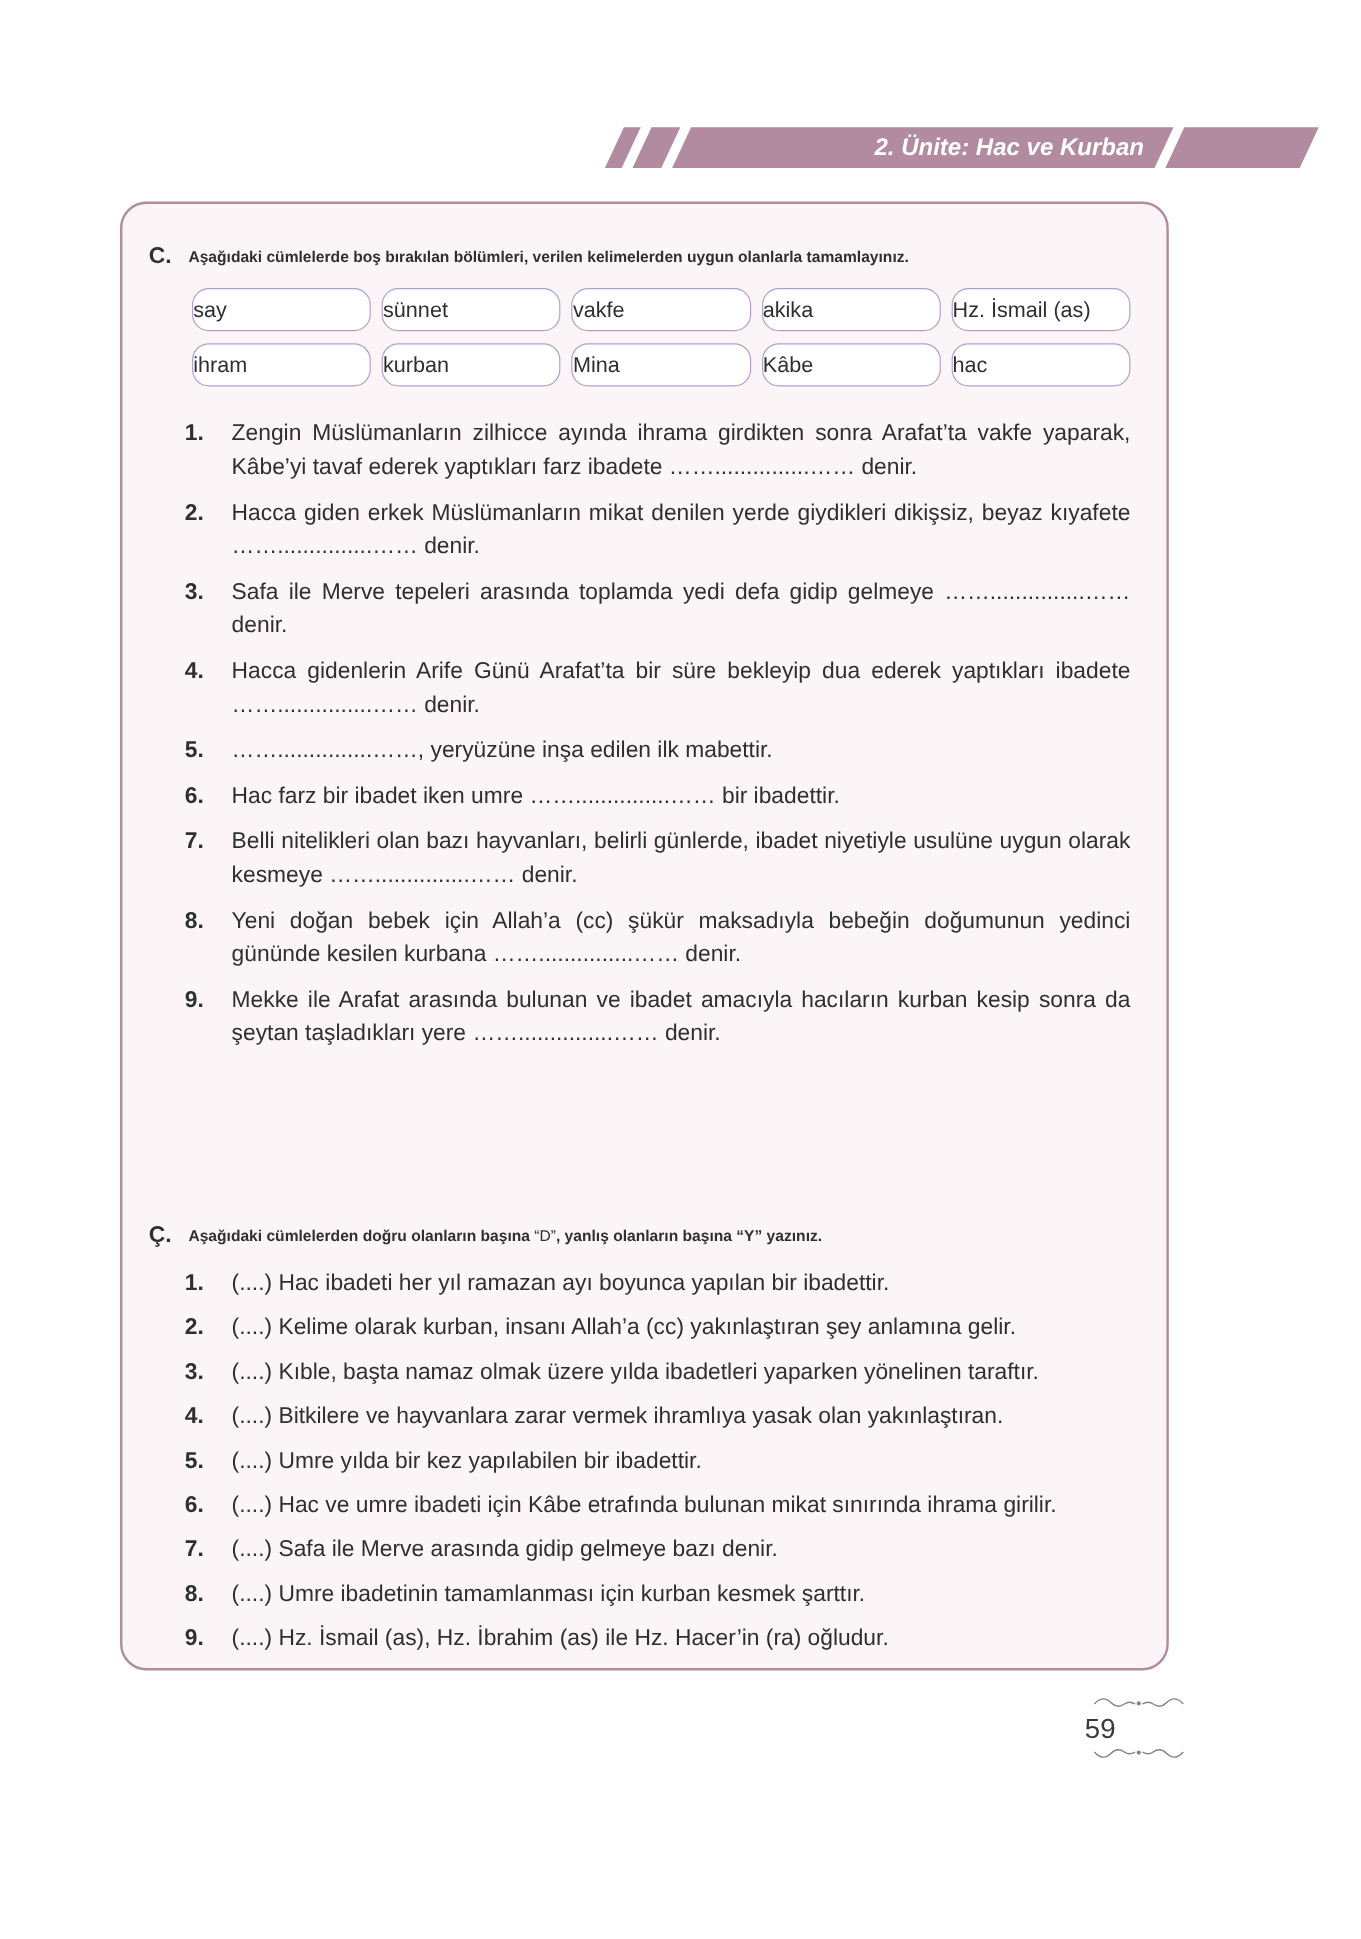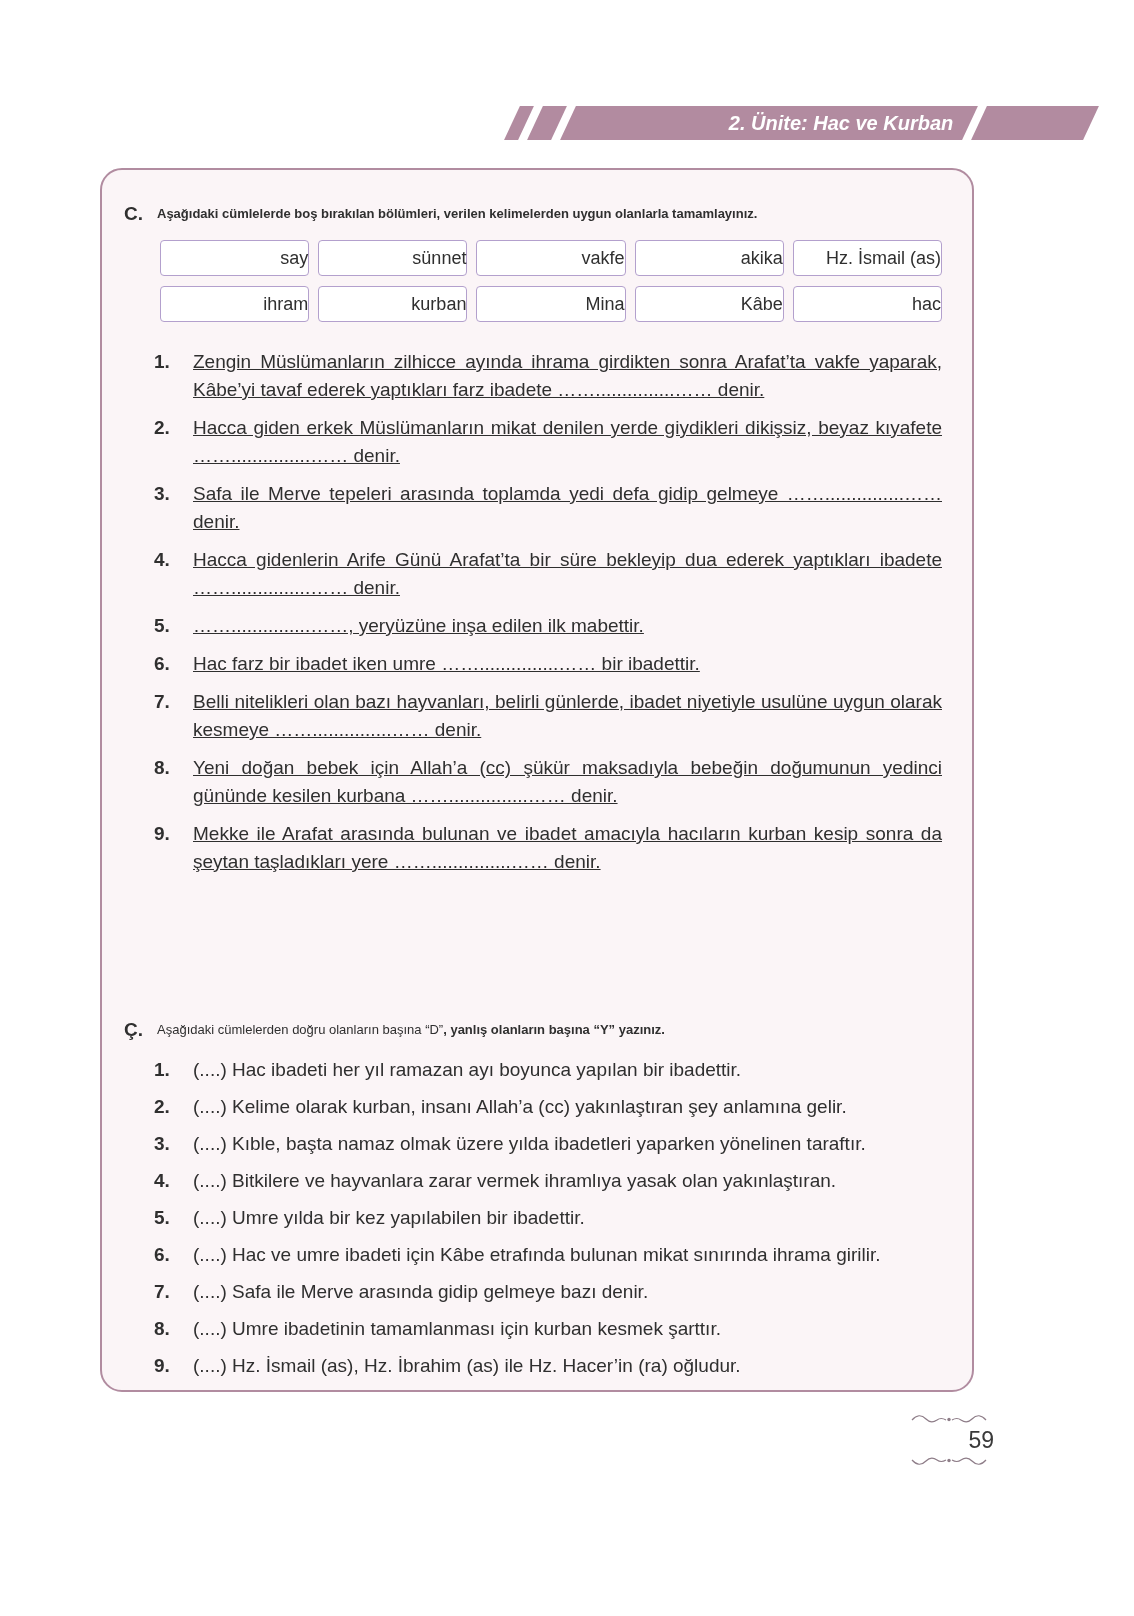--- a/index.html
+++ b/index.html
@@ -19,38 +19,38 @@
   .content-box{position:absolute;left:100px;top:168px;width:874px;height:1224px;box-sizing:border-box;
     border:2px solid #b18ca0;border-radius:22px;background:#fbf5f7;padding:30px 30px 0 22px;overflow:hidden;}
 
   .section{display:flex;}
   .sec-label{width:33px;flex:none;font-weight:bold;font-size:19px;line-height:28px;}
   .sec-title{flex:1;font-weight:bold;font-size:13px;line-height:28px;text-align:justify;}
 
   
   .word-bank{margin:12px 0 0 36px;display:flex;flex-direction:column;gap:10px;}
   .bank-row{display:flex;gap:9px;}
-  .word-box{flex:1;height:36px;line-height:34px;box-sizing:border-box;text-align:right;background:#ffffff;
-    border:1.5px solid #b3a0cd;border-radius:4px;font-size:18px;color:#2f2f2f;}
+  .word-box{flex:1;height:36px;line-height:34px;box-sizing:border-box;text-align:left;background:#ffffff;
+    border:1.5px solid #b3a0cd;border-radius:14px;font-size:18px;color:#2f2f2f;}
 
   
   .c-list{margin:26px 0 0 30px;}
   .item{display:flex;margin-bottom:10px;font-size:19px;line-height:28px;}
   .item-num{width:39px;flex:none;font-weight:bold;}
-  .item-text{flex:1;text-align:justify;text-decoration:underline;}
+  .item-text{flex:1;text-align:justify;}
 
   
   .sec-cedilla{margin-top:140px;}
   .tf-list{margin:12px 0 0 30px;}
   .tf-item{display:flex;margin-bottom:9px;font-size:19px;line-height:28px;}
   .tf-num{width:39px;flex:none;font-weight:bold;}
   .tf-text{flex:1;}
 
   
-  .page-num-block{position:absolute;right:140px;top:1412px;width:90px;text-align:right;}
+  .page-num-block{position:absolute;right:140px;top:1412px;width:90px;text-align:left;}
   .page-num{font-size:23px;color:#3a3a3a;line-height:26px;margin:1px 0;}
   .flourish{display:block;margin:0 auto;}
   .flourish.flip{transform:scaleY(-1);}
 </style>
 </head>
 <body>
 
 <div class="page">
 
   <div class="banner">
@@ -120,21 +120,21 @@
           <div class="item-text">Yeni doğan bebek için Allah’a (cc) şükür maksadıyla bebeğin doğumunun yedinci gününde kesilen kurbana ……...............…… denir.</div>
         </div>
         <div class="item">
           <div class="item-num">9.</div>
           <div class="item-text">Mekke ile Arafat arasında bulunan ve ibadet amacıyla hacıların kurban kesip sonra da şeytan taşladıkları yere ……...............…… denir.</div>
         </div>
       </div>
 
     <div class="section sec-cedilla">
       <div class="sec-label">Ç.</div>
-      <div class="sec-title"><span style="font-weight: normal;">Aşağıdaki cümlelerden doğru olanların başına </span><span style="font-weight: normal;">“D”</span><span style="font-weight: bold;">, yanlış olanların başına “Y” yazınız.</span></div>
+      <div class="sec-title"><span style="font-weight: bold;">Aşağıdaki cümlelerden doğru olanların başına </span><span style="font-weight: normal;">“D”</span><span style="font-weight: bold;">, yanlış olanların başına “Y” yazınız.</span></div>
     </div>
 
     <div class="tf-list">
         <div class="tf-item">
           <div class="tf-num">1.</div>
           <div class="tf-text">(....) Hac ibadeti her yıl ramazan ayı boyunca yapılan bir ibadettir.</div>
         </div>
         <div class="tf-item">
           <div class="tf-num">2.</div>
           <div class="tf-text">(....) Kelime olarak kurban, insanı Allah’a (cc) yakınlaştıran şey anlamına gelir.</div>

